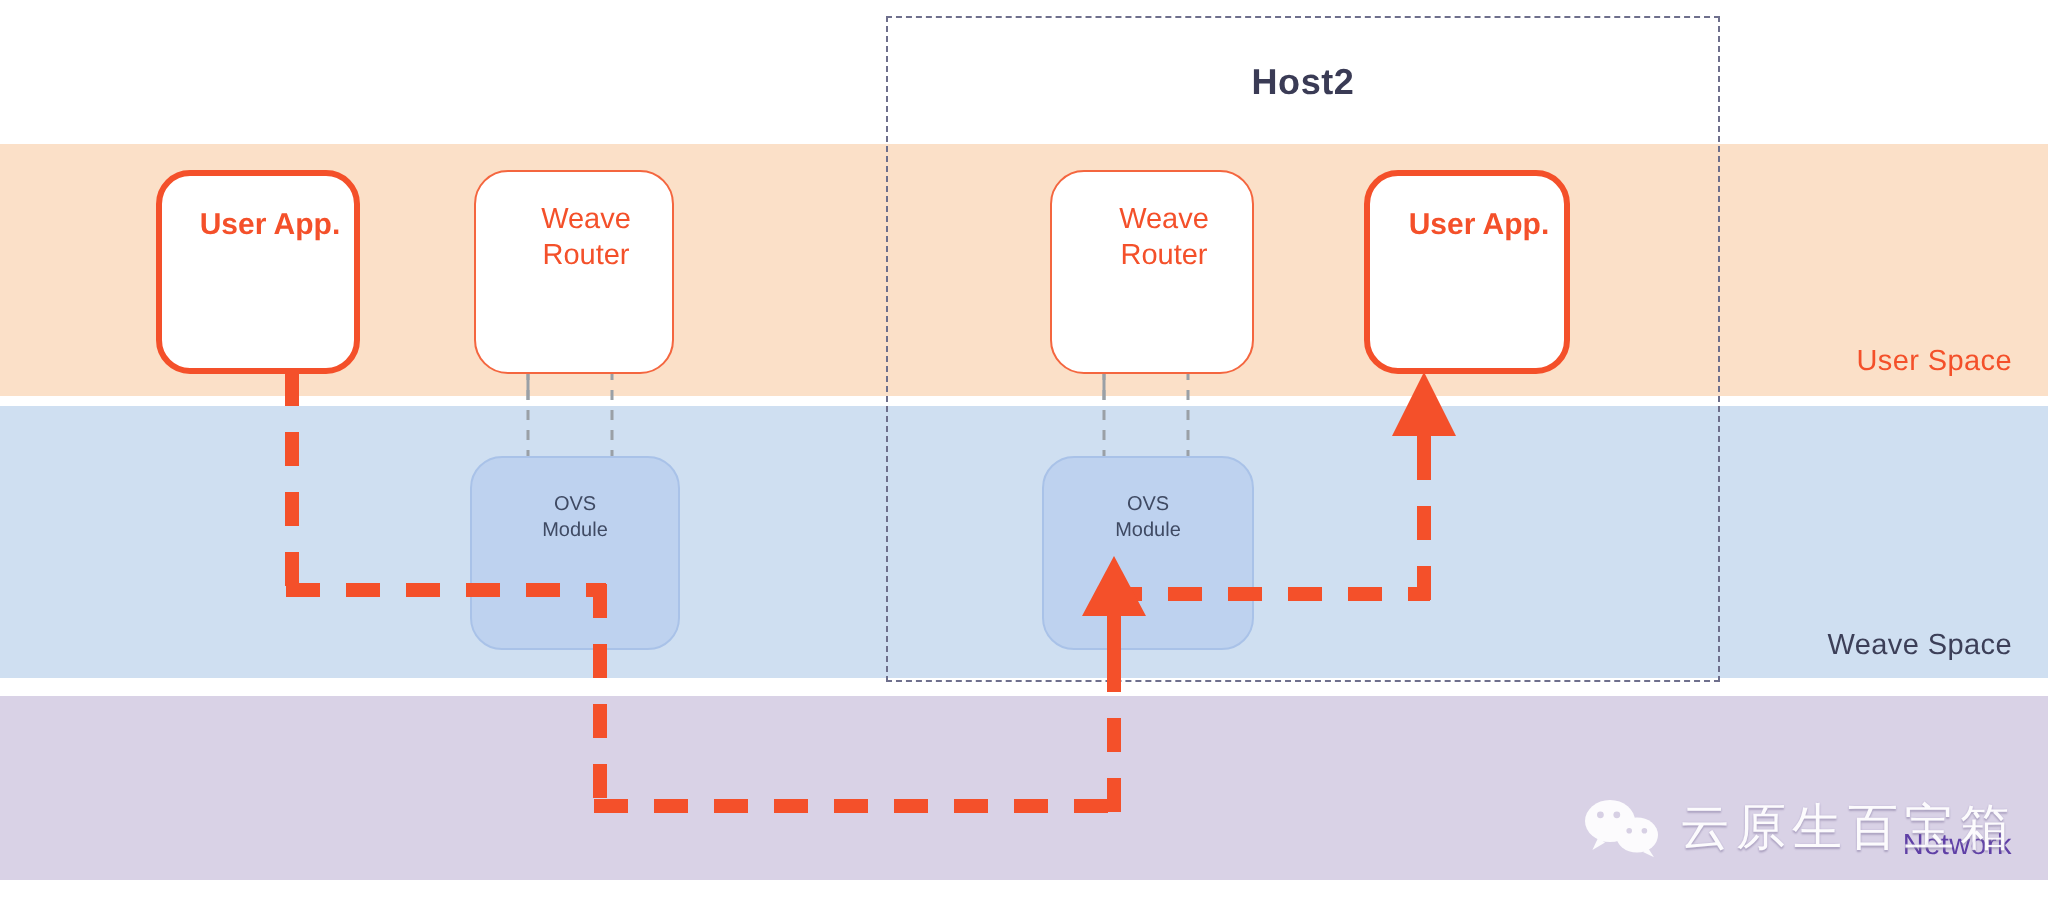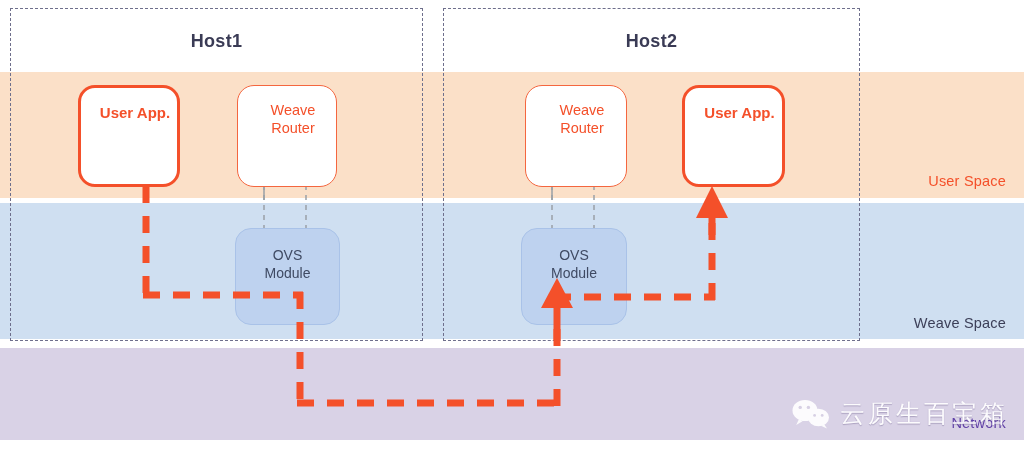--- a/index.html
+++ b/index.html
@@ -77,21 +77,21 @@
   #router2{left:525px;top:85px;width:102px;height:102px;}
   #app2{left:682px;top:85px;width:103px;height:102px;}
 
   .ovs{
     position:absolute;
     box-sizing:border-box;
     background:#bed2ef;
     border:1.3px solid #a9c2e8;
     border-radius:16px;
     text-align:center;
-    font-size:14px;
+    font-size:10px;
     color:#3f4a63;
     line-height:1.25;
     padding-top:18px;
   }
   #ovs1{left:235px;top:228px;width:105px;height:97px;}
   #ovs2{left:521px;top:228px;width:106px;height:97px;}
 
   
   svg.layer{
     position:absolute;left:0;top:0;width:1024px;height:454px;
@@ -153,23 +153,20 @@
     <path d="M306 165 L306 288" fill="none" stroke="#9aa0a6" stroke-width="1.5" stroke-dasharray="5 5"></path>
     <path d="M306 270 L306 291" fill="none" stroke="#9aa0a6" stroke-width="1.5" marker-end="url(#gray-arrow-down)"></path>
 
     <path d="M552 290 L552 165 L594 165" fill="none" stroke="#9aa0a6" stroke-width="1.5" stroke-dasharray="5 5"></path>
     <path d="M552 200 L552 168" fill="none" stroke="#9aa0a6" stroke-width="1.5" marker-end="url(#gray-arrow-up)"></path>
 
     <path d="M594 165 L594 288" fill="none" stroke="#9aa0a6" stroke-width="1.5" stroke-dasharray="5 5"></path>
     <path d="M594 270 L594 291" fill="none" stroke="#9aa0a6" stroke-width="1.5" marker-end="url(#gray-arrow-down)"></path>
   </svg>
 
-  <div class="host" id="host1">
-    <div class="host-title">Host1</div>
-  </div>
   <div class="host" id="host2">
     <div class="host-title">Host2</div>
   </div>
 
   <div class="ovs" id="ovs1">
     <span>OVS</span><br>
     <span>Module</span>
   </div>
   <div class="ovs" id="ovs2">
     <span>OVS</span><br>

